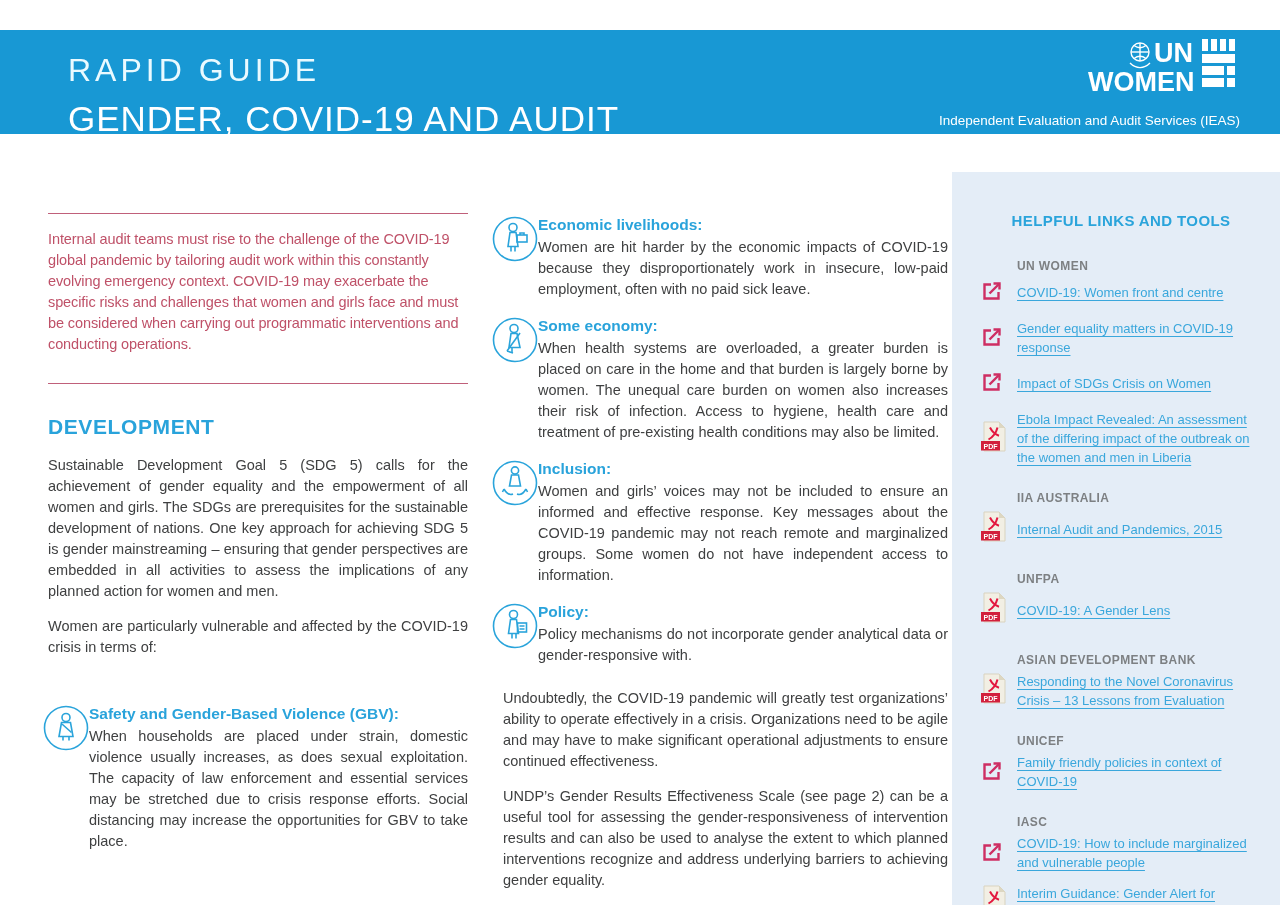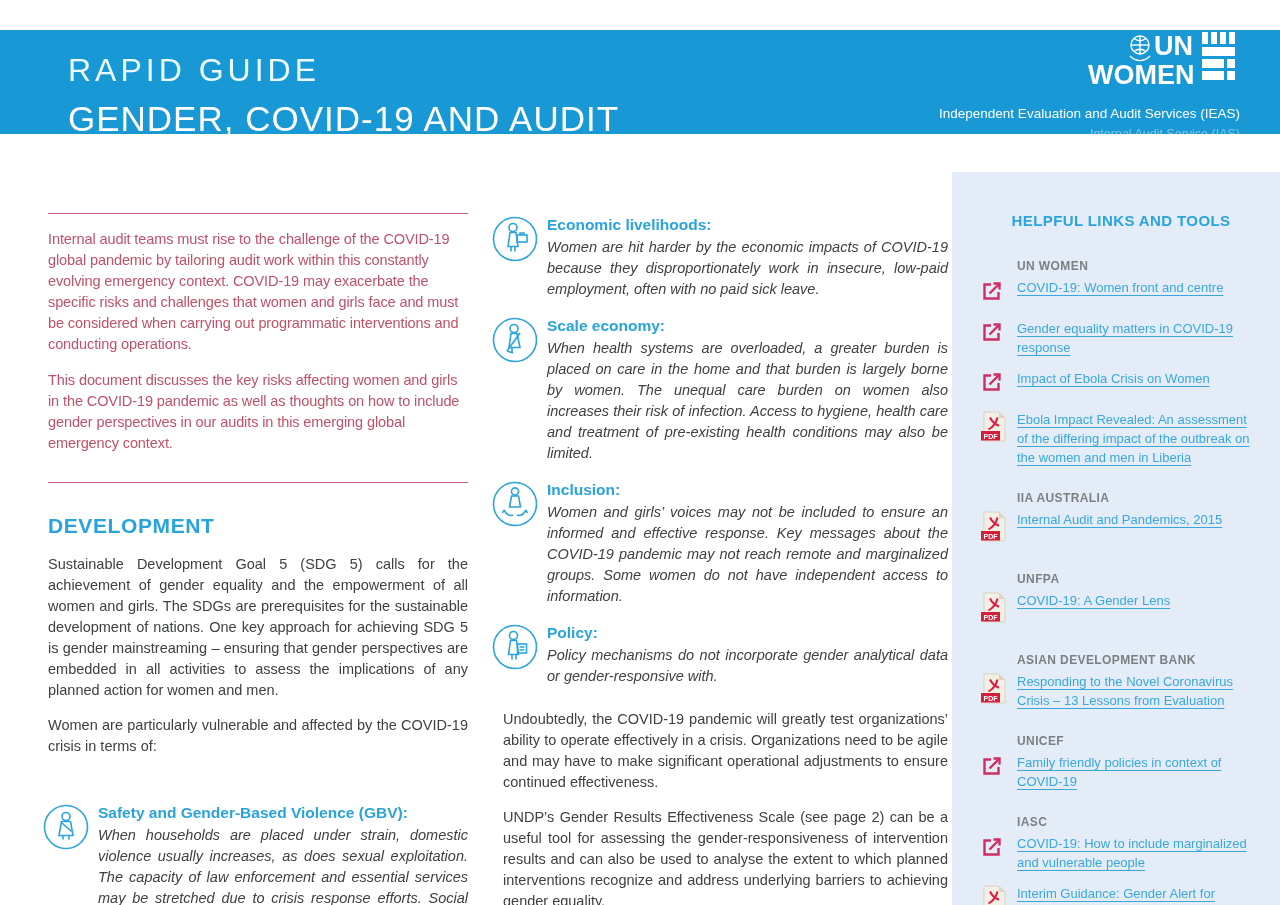--- a/index.html
+++ b/index.html
@@ -16,21 +16,21 @@
     position:absolute; left:0; top:30px; width:1280px; height:104px;
     background:#1898d4;
   }
   .banner-left { position:absolute; left:68px; top:22px; color:#ffffff; }
   .banner-supertitle {
     font-size:32px; font-weight:normal; letter-spacing:4px; color:#eafaff;
   }
   .banner-title {
     font-size:35px; font-weight:normal; letter-spacing:1px; margin-top:10px; color:#ffffff;
   }
-  .banner-right { position:absolute; right:40px; top:2px; text-align:right; }
+  .banner-right { position:absolute; right:40px; top:9px; text-align:right; }
   .org-line1 { color:#ffffff; font-size:13.5px; margin-top:8px; }
   .org-line2 { color:rgba(255,255,255,0.45); font-size:12.5px; margin-top:6px; }
   
   .col-left  { position:absolute; left:48px;  top:172px; width:420px; }
   .col-mid   { position:absolute; left:503px; top:172px; width:445px; }
   .sidebar   {
     position:absolute; left:952px; top:172px; width:328px; height:733px;
     background:#e4edf7; padding:40px 18px 0 28px;
   }
   .rule { border:none; border-top:1px solid #c0607a; }
@@ -43,42 +43,42 @@
   .section-heading {
     color:#29a3db; font-size:21px; font-weight:bold; letter-spacing:0.6px;
     margin-top:31px;
   }
   .body-p {
     font-size:14.5px; line-height:21px; text-align:justify; margin-top:16px;
     color:#3f4041;
   }
   .body-p + .body-p { margin-top:14px; }
   
-  .risk-item { display:flex; gap:9px; }
+  .risk-item { display:flex; }
   .col-left .risk-item { margin-left:-5px; margin-top:46px; }
   .col-mid  .risk-item { margin-left:-11px; }
   .col-mid  .risk-item:first-child { margin-top:43px; }
   .col-mid  .risk-item + .risk-item { margin-top:16px; }
   .risk-icon { flex:none; width:46px; height:46px; margin-top:1px; }
   .risk-icon svg { display:block; }
   .risk-title { color:#29a3db; font-size:15.5px; font-weight:bold; line-height:20px; }
-  .risk-body { font-size:14.5px; line-height:21px; text-align:justify; margin-top:2px; color:#3f4041;font-style:italic; }
+  .risk-body { font-size:14.5px; line-height:21px; text-align:justify; margin-top:2px; color:#3f4041; }
   .closing-p1 { margin-top:22px; }
   
   .sidebar-title {
     color:#2aa4db; font-size:15px; font-weight:bold; text-align:center;
     letter-spacing:0.4px; margin-bottom:30px;
   }
   .link-group { margin-top:24px; }
   .link-group:first-of-type { margin-top:0; }
   .group-label {
     color:#7d8083; font-size:12px; font-weight:bold; letter-spacing:0.4px;
     margin-left:37px; margin-bottom:5px;
   }
-  .link-row { display:flex; margin-top:12px; }
+  .link-row { display:flex; margin-top:12px;align-items:center; }
   .link-row:first-child { margin-top:0; }
   .group-label + .link-row { margin-top:0; }
   .link-icon { flex:none; width:37px; padding-top:1px; }
   .side-link {
     color:#3aa7dc; font-size:13px; line-height:19px; text-decoration:underline;
     text-underline-offset:3px; text-decoration-thickness:1px; cursor:pointer;
     display:block; max-width:240px;
   }
 </style>
 </head>
@@ -119,21 +119,20 @@
       </svg>
     </span>
     <div class="org-line1">Independent Evaluation and Audit Services (IEAS)</div>
     <div class="org-line2">Internal Audit Service (IAS)</div>
   </div>
 </div>
 
 <div class="col-left">
   <hr class="rule rule-top">
   <p class="intro-p">Internal audit teams must rise to the challenge of the COVID-19 global pandemic by tailoring audit work within this constantly evolving emergency context. COVID-19 may exacerbate the specific risks and challenges that women and girls face and must be considered when carrying out programmatic interventions and conducting operations.</p>
-  <p class="intro-p">This document discusses the key risks affecting women and girls in the COVID-19 pandemic as well as thoughts on how to include gender perspectives in our audits in this emerging global emergency context.</p>
   <hr class="rule rule-bottom">
   <h2 class="section-heading">DEVELOPMENT</h2>
   <p class="body-p">Sustainable Development Goal 5 (SDG 5) calls for the achievement of gender equality and the empowerment of all women and girls. The SDGs are prerequisites for the sustainable development of nations. One key approach for achieving SDG 5 is gender mainstreaming – ensuring that gender perspectives are embedded in all activities to assess the implications of any planned action for women and men.</p>
   <p class="body-p">Women are particularly vulnerable and affected by the COVID-19 crisis in terms of:</p>
   <div id="left-risk-items">
       <div class="risk-item">
         <div class="risk-icon">
           <svg width="46" height="46" viewBox="0 0 46 46" fill="none">
             <circle cx="23" cy="23" r="21.5" stroke="#2aa4db" stroke-width="1.6"></circle>
             <g stroke="#2aa4db" stroke-width="1.6" fill="none">
@@ -179,21 +178,21 @@
             <g stroke="#2aa4db" stroke-width="1.6" fill="none">
               <circle cx="22" cy="11.5" r="4"></circle>
               <path d="M19 16.5 h6 l3 14 h-11 z"></path>
               <path d="M28 16 L15 34"></path>
               <path d="M15 34 l6 2"></path>
               <path d="M20 30.5 v5"></path>
             </g>
           </svg>
         </div>
         <div class="risk-content">
-          <div class="risk-title">Scale economy:</div>
+          <div class="risk-title">Some economy:</div>
           <div class="risk-body">When health systems are overloaded, a greater burden is placed on care in the home and that burden is largely borne by women. The unequal care burden on women also increases their risk of infection. Access to hygiene, health care and treatment of pre-existing health conditions may also be limited.</div>
         </div>
       </div>
       <div class="risk-item">
         <div class="risk-icon">
           <svg width="46" height="46" viewBox="0 0 46 46" fill="none">
             <circle cx="23" cy="23" r="21.5" stroke="#2aa4db" stroke-width="1.6"></circle>
             <g stroke="#2aa4db" stroke-width="1.6" fill="none">
               <circle cx="23" cy="10.5" r="3.6"></circle>
               <path d="M19.5 15 h7 l2 11 h-11 z"></path>
@@ -251,21 +250,21 @@
               <path d="M13.5 4.5 H19.5 V10.5" stroke="#ce2e63" stroke-width="2.4"></path>
             </svg></span>
           <a class="side-link">Gender equality matters in COVID-19 response</a>
         </div>
         <div class="link-row">
           <span class="link-icon"><svg width="24" height="24" viewBox="0 0 24 24" fill="none">
               <path d="M11 5.5 H4.5 V19.5 H18.5 V13" stroke="#ce2e63" stroke-width="2.4"></path>
               <path d="M9.5 14.5 L19.5 4.5" stroke="#ce2e63" stroke-width="2.4"></path>
               <path d="M13.5 4.5 H19.5 V10.5" stroke="#ce2e63" stroke-width="2.4"></path>
             </svg></span>
-          <a class="side-link">Impact of Ebola Crisis on Women</a>
+          <a class="side-link">Impact of SDGs Crisis on Women</a>
         </div>
         <div class="link-row">
           <span class="link-icon"><svg width="27" height="33" viewBox="0 0 27 33">
               <path d="M4 1 H19 L25 7 V30 H4 Z" fill="#f2efe4" stroke="#d9d3bf" stroke-width="1"></path>
               <path d="M19 1 V7 H25 Z" fill="#ddd7c2"></path>
               <path d="M10 6.5 c2.5 5 5.5 7 9 8.2" stroke="#e3173e" stroke-width="2" fill="none"></path>
               <path d="M17.5 6.5 c-1.5 6 -4.5 9.5 -9 12" stroke="#e3173e" stroke-width="2" fill="none"></path>
               <rect x="1" y="20" width="19" height="9.5" fill="#d21f3c"></rect>
               <text x="10.5" y="27.5" font-family="Liberation Sans, sans-serif" font-size="7" font-weight="bold" fill="#ffffff" text-anchor="middle">PDF</text>
             </svg></span>

